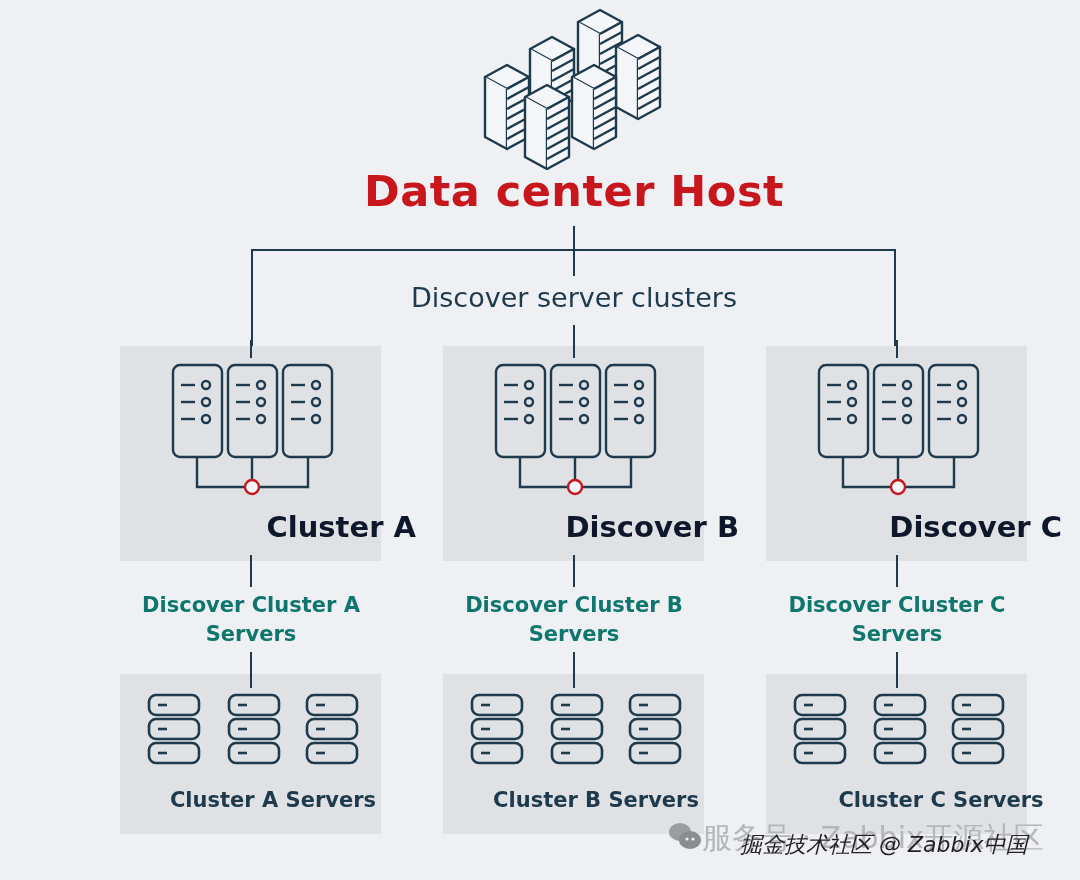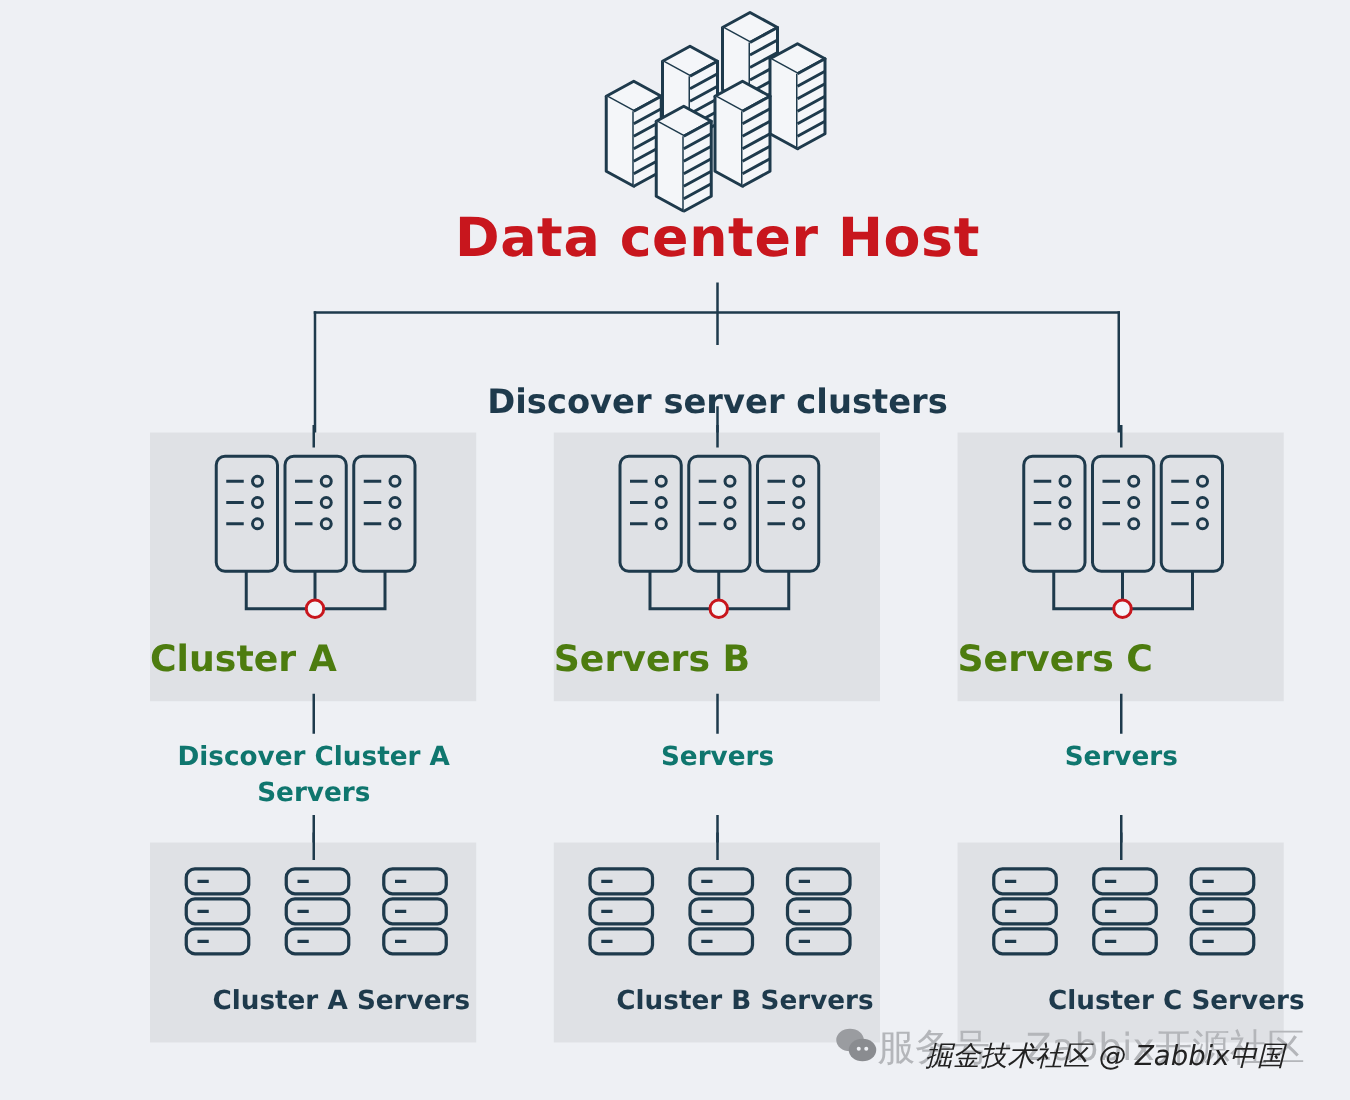--- a/index.html
+++ b/index.html
@@ -1,22 +1,22 @@
 <!DOCTYPE html>
 <html><head>
 <meta charset="utf-8">
 <style>
   html,body{margin:0;padding:0;}
   body{width:1080px;height:880px;background:#eef0f4;position:relative;overflow:hidden;font-family:"DejaVu Sans","Liberation Sans",sans-serif;}
   .abs{position:absolute;}
   .line{position:absolute;background:#1e3a4c;}
   .title{position:absolute;left:0;width:1148px;top:166px;text-align:center;color:#c8161d;font-size:43px;font-weight:bold;letter-spacing:0.5px;}
-  .sub{position:absolute;color:#1e3a4c;font-size:27px;font-weight:bold;text-align:center;margin-top:24px;}
+  .sub{position:absolute;color:#1e3a4c;font-size:27px;font-weight:normal;text-align:center;}
   .panel{position:absolute;background:#dfe1e5;}
-  .cname{position:absolute;color:#4d7c0f;font-size:29px;font-weight:bold;text-align:left;width:296px;}
+  .cname{position:absolute;color:#0f172a;font-size:29px;font-weight:bold;text-align:right;width:296px;}
   .disc{position:absolute;color:#0f766e;font-size:21px;font-weight:bold;text-align:center;width:270px;line-height:29px;}
   .sname{position:absolute;color:#1e3a4c;font-size:21px;font-weight:bold;text-align:center;width:306px;}
   .wm1{position:absolute;left:702px;top:818px;color:#b4b6ba;font-size:30px;text-align:center;}
   .wm2{position:absolute;left:740px;top:830px;color:#222;font-size:22px;font-style:italic;}
 </style>
 </head>
 <body>
 
 <svg class="abs" style="left:480px;top:5px" width="190" height="165" viewBox="0 0 190 165">
   <g fill="#f4f6f9" stroke="#1e3a4c" stroke-width="2.4" stroke-linejoin="round">
@@ -165,23 +165,24 @@
           <line x1="121" y1="23" x2="135" y2="23"></line>
           <circle cx="146" cy="23" r="4"></circle>
           <line x1="121" y1="40" x2="135" y2="40"></line>
           <circle cx="146" cy="40" r="4"></circle>
           <line x1="121" y1="57" x2="135" y2="57"></line>
           <circle cx="146" cy="57" r="4"></circle>
         <path d="M27,95 L27,125 L138,125 L138,95 M82,95 L82,119"></path>
       </g>
       <circle cx="82" cy="125" r="7" fill="#f4f6f9" stroke="#c8161d" stroke-width="2.4"></circle>
     </svg>
-    <div class="cname" style="left:443px;top:510px">Servers B</div>
+    <div class="cname" style="left:443px;top:510px">Discover B</div>
     <div class="line" style="left:573px;top:555px;width:2px;height:32px"></div>
     <div class="disc" style="left:439px;top:591px">
+      <div>Discover Cluster B</div>
       <div>Servers</div>
     </div>
     <div class="line" style="left:573px;top:652px;width:2px;height:34px"></div>
     <div class="panel" style="left:443px;top:674px;width:261px;height:160px"></div>
     <div class="line" style="left:573px;top:666px;width:2px;height:22px"></div>
     <svg class="abs" style="left:468px;top:692px" width="215" height="76" viewBox="0 0 215 76">
       <g fill="none" stroke="#1e3a4c" stroke-width="2.6">
 
           <rect x="4" y="3" width="50" height="20" rx="7"></rect>
           <line x1="13" y1="13" x2="22" y2="13"></line>
@@ -229,23 +230,24 @@
           <line x1="121" y1="23" x2="135" y2="23"></line>
           <circle cx="146" cy="23" r="4"></circle>
           <line x1="121" y1="40" x2="135" y2="40"></line>
           <circle cx="146" cy="40" r="4"></circle>
           <line x1="121" y1="57" x2="135" y2="57"></line>
           <circle cx="146" cy="57" r="4"></circle>
         <path d="M27,95 L27,125 L138,125 L138,95 M82,95 L82,119"></path>
       </g>
       <circle cx="82" cy="125" r="7" fill="#f4f6f9" stroke="#c8161d" stroke-width="2.4"></circle>
     </svg>
-    <div class="cname" style="left:766px;top:510px">Servers C</div>
+    <div class="cname" style="left:766px;top:510px">Discover C</div>
     <div class="line" style="left:896px;top:555px;width:2px;height:32px"></div>
     <div class="disc" style="left:762px;top:591px">
+      <div>Discover Cluster C</div>
       <div>Servers</div>
     </div>
     <div class="line" style="left:896px;top:652px;width:2px;height:34px"></div>
     <div class="panel" style="left:766px;top:674px;width:261px;height:160px"></div>
     <div class="line" style="left:896px;top:666px;width:2px;height:22px"></div>
     <svg class="abs" style="left:791px;top:692px" width="215" height="76" viewBox="0 0 215 76">
       <g fill="none" stroke="#1e3a4c" stroke-width="2.6">
 
           <rect x="4" y="3" width="50" height="20" rx="7"></rect>
           <line x1="13" y1="13" x2="22" y2="13"></line>

